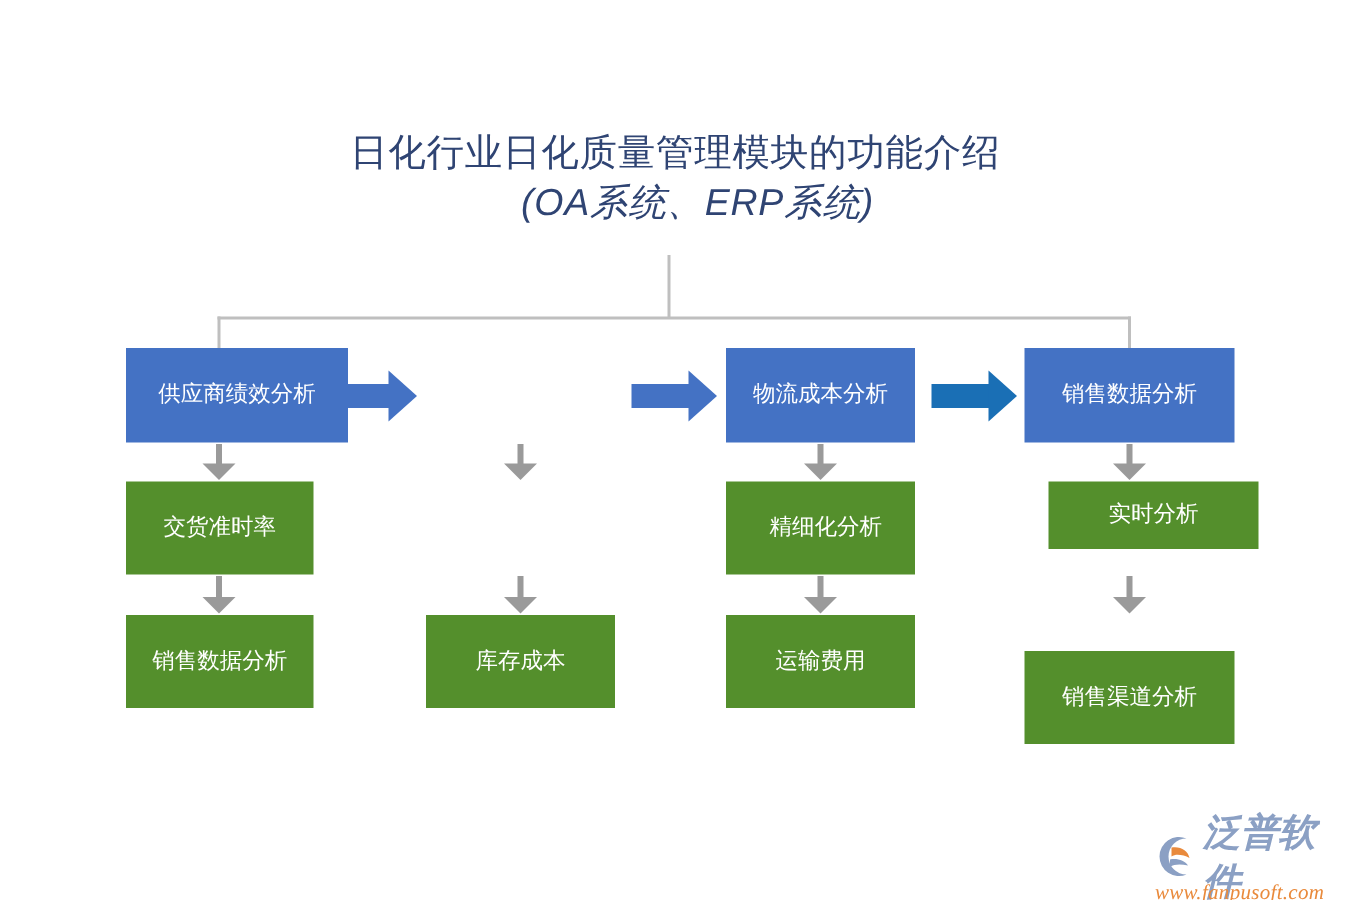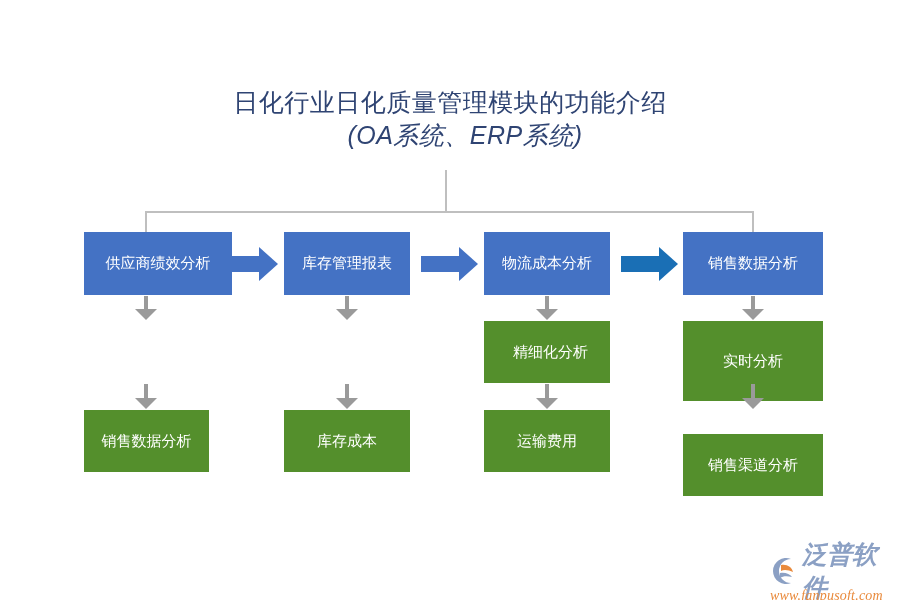--- a/index.html
+++ b/index.html
@@ -168,27 +168,27 @@
   <div class="bracket-stem" style="left:445px; top:170px; height:42px;"></div>
   <div class="bracket-rail" style="left:145px; top:211px; width:609px;"></div>
   <div class="bracket-drop" style="left:145px; top:211px; height:22px;"></div>
   <div class="bracket-drop" style="left:752px; top:211px; height:22px;"></div>
 
   <div class="node blue" style="left:84px;  top:232px; width:148px; height:63px;">供应商绩效分析</div>
   <div class="vconn" style="left:135px; top:296px; height:24px;">
     <div class="stem" style="height:14px;"></div>
       <div class="head"></div>
   </div>
+  <div class="node green" style="left:84px;  top:321px; width:125px; height:62px;">交货准时率</div>
   <div class="vconn" style="left:135px; top:384px; height:25px;">
     <div class="stem" style="height:15px;"></div>
       <div class="head"></div>
   </div>
   <div class="node green" style="left:84px;  top:410px; width:125px; height:62px;">销售数据分析</div>
 
-  <div class="node blue" style="left:284px; top:232px; width:126px; height:63px;">库存管理报表</div>
   <div class="vconn" style="left:336px; top:296px; height:24px;">
     <div class="stem" style="height:14px;"></div>
       <div class="head"></div>
   </div>
   <div class="vconn" style="left:336px; top:384px; height:25px;">
     <div class="stem" style="height:15px;"></div>
       <div class="head"></div>
   </div>
   <div class="node blue" style="left:484px; top:232px; width:126px; height:63px;">物流成本分析</div>
 
@@ -202,21 +202,21 @@
     <div class="stem" style="height:15px;"></div>
       <div class="head"></div>
   </div>
   <div class="node blue" style="left:683px; top:232px; width:140px; height:63px;">销售数据分析</div>
 
   <div class="node green" style="left:484px; top:410px; width:126px; height:62px;">运输费用</div>
   <div class="vconn" style="left:742px; top:296px; height:24px;">
     <div class="stem" style="height:14px;"></div>
       <div class="head"></div>
   </div>
-  <div class="node green" style="left:683px; top:321px; width:140px; height:80px;">实时分析</div>
+  <div class="node green" style="left:699px; top:321px; width:140px; height:45px;">实时分析</div>
   <div class="vconn" style="left:742px; top:384px; height:25px;">
     <div class="stem" style="height:15px;"></div>
       <div class="head"></div>
   </div>
   <div class="node green" style="left:683px; top:434px; width:140px; height:62px;">销售渠道分析</div>
 
   <div class="harrow" style="left:221px; top:247px; width:57px;">
     <div class="shaft" style="width:40px; background:#4472c4;"></div>
     <div class="tip" style="border-left:19px solid #4472c4;"></div>
   </div>

